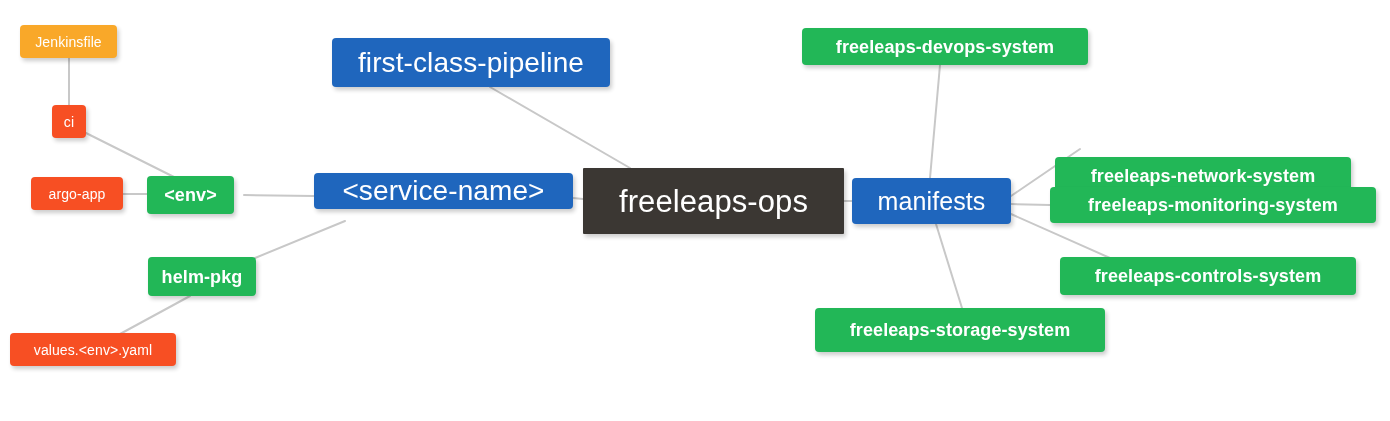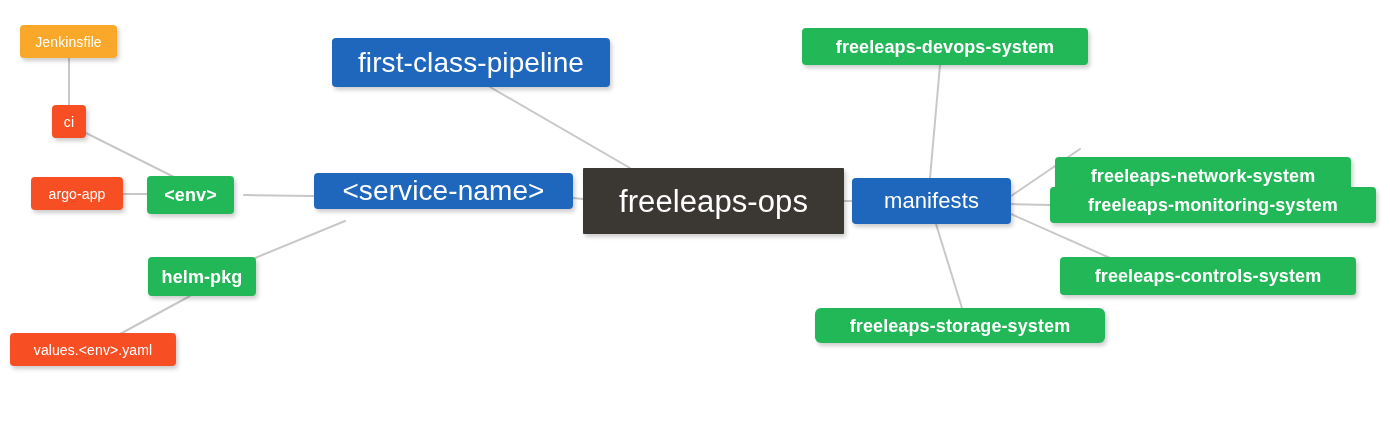--- a/index.html
+++ b/index.html
@@ -38,21 +38,21 @@
     color: #ffffff;
     white-space: nowrap;
     border-radius: 4px;
     box-shadow: 2px 3px 4px rgba(0,0,0,0.20);
     letter-spacing: 0.1px;
     line-height: 1;
     padding: 0 10px;
   }
   .lvl-root   { font-size: 31px; border-radius: 1px; }
   .lvl-big    { font-size: 28px; }
-  .lvl-mid    { font-size: 22px; }
+  .lvl-mid    { font-size: 25px; }
   .lvl-sml    { font-size: 18px; font-weight: bold; }
   .lvl-tiny   { font-size: 14px; }
 </style>
 </head>
 <body>
 
 <div id="canvas">
   <svg id="edges" viewBox="0 0 1390 421" width="1390" height="421" xmlns="http://www.w3.org/2000/svg">
       <path d="M 69 58 L 69 95 Q 69 105 69 107" stroke="#c8c8c8" stroke-width="2" fill="none" stroke-linecap="round"></path>
       <path d="M 86 133 L 200 190" stroke="#c8c8c8" stroke-width="2" fill="none" stroke-linecap="round"></path>
@@ -104,16 +104,16 @@
     </div>
     <div class="node lvl-sml" style="left: 1055px; top: 112px; width: 296px; height: 37px; background: rgb(34, 183, 87); margin-top: 45px;">
       <span>freeleaps-network-system</span>
     </div>
     <div class="node lvl-sml" style="left: 1050px; top: 187px; width: 326px; height: 36px; background: rgb(34, 183, 87);">
       <span>freeleaps-monitoring-system</span>
     </div>
     <div class="node lvl-sml" style="left: 1060px; top: 257px; width: 296px; height: 38px; background: rgb(34, 183, 87);">
       <span>freeleaps-controls-system</span>
     </div>
-    <div class="node lvl-sml" style="left: 815px; top: 308px; width: 290px; height: 35px; background: rgb(34, 183, 87); border-radius: 6px;">
+    <div class="node lvl-sml" style="left: 815px; top: 308px; width: 290px; height: 44px; background: rgb(34, 183, 87);">
       <span>freeleaps-storage-system</span>
     </div>
   </div>
 
 </body></html>

